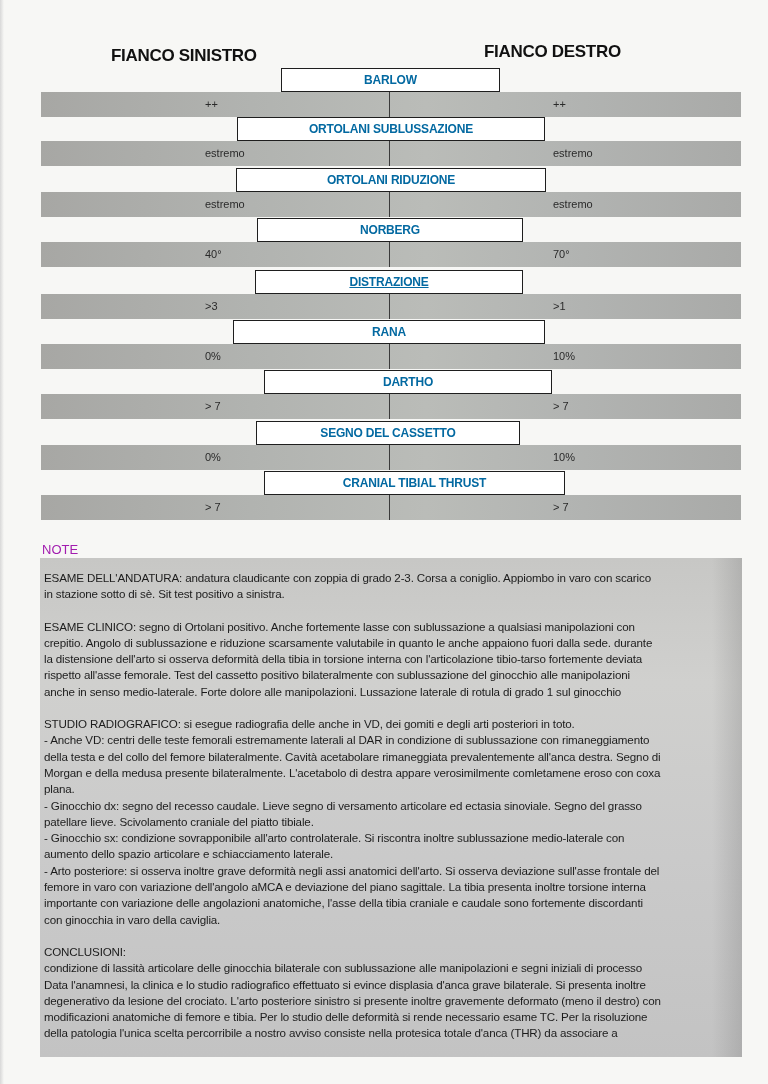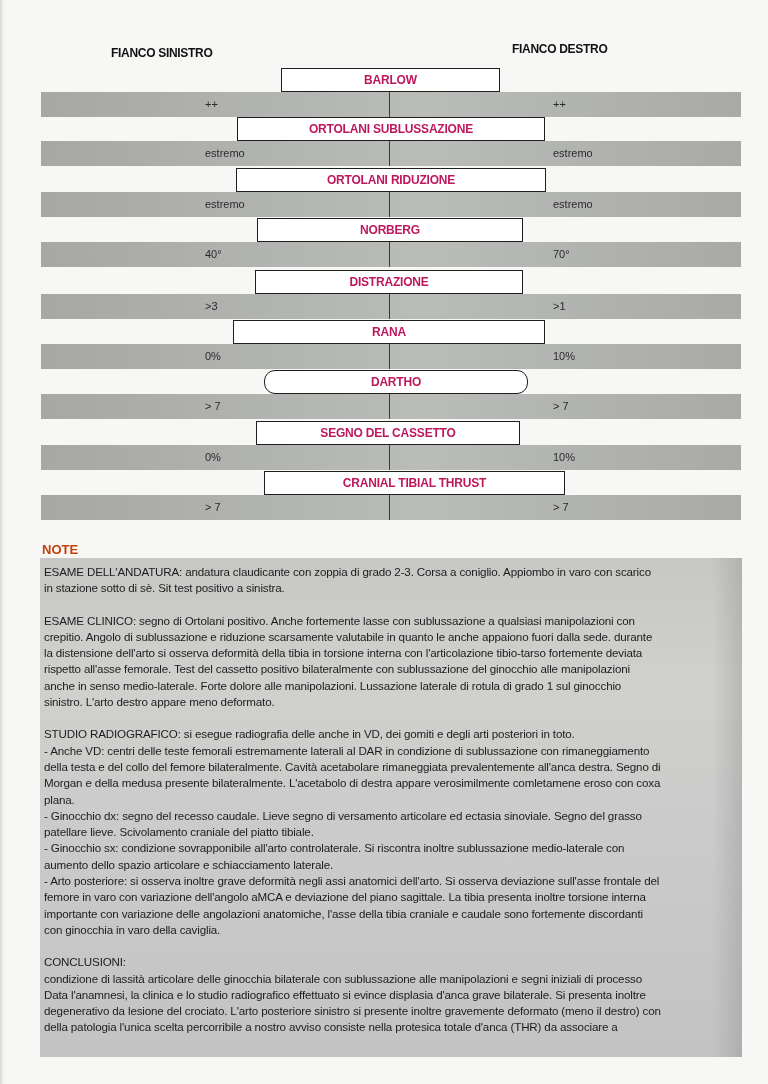--- a/index.html
+++ b/index.html
@@ -8,52 +8,52 @@
     background: #f7f7f5;
     font-family: "Liberation Sans", sans-serif;
     color: #1a1a1a;
     position: relative;
   }
   .page-edge {
     position: absolute; left: 0; top: 0; bottom: 0; width: 4px;
     background: linear-gradient(to right, #d8d8d8, #f7f7f5);
   }
   .side-header {
-    position: absolute; font-weight: bold; font-size: 12px;
+    position: absolute; font-weight: bold; font-size: 17px;
     letter-spacing: -0.3px; color: #111;
   }
   #hdr-left { left: 111px; top: 46px; }
-  #hdr-right { left: 512px; top: 42px; }
+  #hdr-right { left: 484px; top: 42px; }
   .band {
     position: absolute; left: 41px; width: 700px; height: 25px;
     background: linear-gradient(90deg, #a7a7a4 0%, #b1b3b0 30%, #babcb8 55%, #b2b4b2 75%, #a9aaa8 100%);
   }
   .band::after {
     content: ""; position: absolute; left: 348px; top: 0; bottom: 0; width: 1px; background: #3a3a3a;
   }
   .band-val {
     position: absolute; top: 6px; font-size: 11px; color: #2a2a2a;
   }
   .band-val.left { left: 164px; }
   .band-val.right { left: 512px; }
   .test-label {
     position: absolute; height: 24px; background: #fff;
     border: 1.5px solid #1e1e1e; box-sizing: border-box;
-    font-weight: bold; font-size: 12px; color: #be185d;
+    font-weight: bold; font-size: 12px; color: #0369a1;
     display: flex; align-items: center; justify-content: center;
     letter-spacing: -0.2px;
   }
 
   #notes-title {
-    position: absolute; left: 42px; top: 542px; font-weight: bold; font-size: 13px; color: #c2410c;
+    position: absolute; left: 42px; top: 542px; font-weight: normal; font-size: 13px; color: #a21caf;
   }
   #notes-box {
     position: absolute; left: 40px; top: 558px; width: 702px; height: 499px;
     background: linear-gradient(180deg, #c7c7c5 0%, #d0d0ce 25%, #cacaca 60%, #c3c3c3 100%);
-    box-sizing: border-box; padding: 6px 4px 0 4px;
+    box-sizing: border-box; padding: 12px 4px 0 4px;
   }
   #notes-box::after {
     content: ""; position: absolute; right: 0; top: 0; bottom: 0; width: 30px;
     background: linear-gradient(90deg, rgba(0,0,0,0), rgba(110,110,110,0.25));
   }
   .note-section { font-size: 11.6px; line-height: 16.3px; color: #1c1c1c; margin: 0 0 16px 0; letter-spacing: -0.15px; }
   .note-line { display: block; }
 </style>
 </head>
 <body>
@@ -81,31 +81,31 @@
     <div class="test-label" style="top: 168px; left: 236px; width: 310px;">ORTOLANI RIDUZIONE</div>
     <div class="band" style="top: 242px; text-align: right;">
       <span class="band-val left">40°</span>
       <span class="band-val right">70°</span>
     </div>
     <div class="test-label" style="top: 218px; left: 257px; width: 266px;">NORBERG</div>
     <div class="band" style="top: 294px;">
       <span class="band-val left">&gt;3</span>
       <span class="band-val right">&gt;1</span>
     </div>
-    <div class="test-label" style="top: 270px; left: 255px; width: 268px;">DISTRAZIONE</div>
+    <div class="test-label" style="top: 270px; left: 255px; width: 268px; text-decoration: underline;">DISTRAZIONE</div>
     <div class="band" style="top: 344px;">
       <span class="band-val left">0%</span>
       <span class="band-val right">10%</span>
     </div>
     <div class="test-label" style="top: 320px; left: 233px; width: 312px;">RANA</div>
     <div class="band" style="top: 394px;">
       <span class="band-val left">&gt; 7</span>
       <span class="band-val right">&gt; 7</span>
     </div>
-    <div class="test-label" style="top: 370px; left: 264px; width: 264px; border-radius: 11px;">DARTHO</div>
+    <div class="test-label" style="top: 370px; left: 264px; width: 288px;">DARTHO</div>
     <div class="band" style="top: 445px;">
       <span class="band-val left">0%</span>
       <span class="band-val right">10%</span>
     </div>
     <div class="test-label" style="top: 421px; left: 256px; width: 264px;">SEGNO DEL CASSETTO</div>
     <div class="band" style="top: 495px;">
       <span class="band-val left">&gt; 7</span>
       <span class="band-val right">&gt; 7</span>
     </div>
     <div class="test-label" style="top: 471px; left: 264px; width: 301px;">CRANIAL TIBIAL THRUST</div>
@@ -116,21 +116,20 @@
     <div class="note-section">
       <span class="note-line">ESAME DELL'ANDATURA: andatura claudicante con zoppia di grado 2-3. Corsa a coniglio. Appiombo in varo con scarico</span>
       <span class="note-line">in stazione sotto di sè. Sit test positivo a sinistra.</span>
     </div>
     <div class="note-section">
       <span class="note-line">ESAME CLINICO: segno di Ortolani positivo. Anche fortemente lasse con sublussazione a qualsiasi manipolazioni con</span>
       <span class="note-line">crepitio. Angolo di sublussazione e riduzione scarsamente valutabile in quanto le anche appaiono fuori dalla sede. durante</span>
       <span class="note-line">la distensione dell'arto si osserva deformità della tibia in torsione interna con l'articolazione tibio-tarso fortemente deviata</span>
       <span class="note-line">rispetto all'asse femorale. Test del cassetto positivo bilateralmente con sublussazione del ginocchio alle manipolazioni</span>
       <span class="note-line">anche in senso medio-laterale. Forte dolore alle manipolazioni. Lussazione laterale di rotula di grado 1 sul ginocchio</span>
-      <span class="note-line">sinistro. L'arto destro appare meno deformato.</span>
     </div>
     <div class="note-section">
       <span class="note-line">STUDIO RADIOGRAFICO: si esegue radiografia delle anche in VD, dei gomiti e degli arti posteriori in toto.</span>
       <span class="note-line">- Anche VD: centri delle teste femorali estremamente laterali al DAR in condizione di sublussazione con rimaneggiamento</span>
       <span class="note-line">della testa e del collo del femore bilateralmente. Cavità acetabolare rimaneggiata prevalentemente all'anca destra. Segno di</span>
       <span class="note-line">Morgan e della medusa presente bilateralmente. L'acetabolo di destra appare verosimilmente comletamene eroso con coxa</span>
       <span class="note-line">plana.</span>
       <span class="note-line">- Ginocchio dx: segno del recesso caudale. Lieve segno di versamento articolare ed ectasia sinoviale. Segno del grasso</span>
       <span class="note-line">patellare lieve. Scivolamento craniale del piatto tibiale.</span>
       <span class="note-line">- Ginocchio sx: condizione sovrapponibile all'arto controlaterale. Si riscontra inoltre sublussazione medio-laterale con</span>
@@ -138,15 +137,16 @@
       <span class="note-line">- Arto posteriore: si osserva inoltre grave deformità negli assi anatomici dell'arto. Si osserva deviazione sull'asse frontale del</span>
       <span class="note-line">femore in varo con variazione dell'angolo aMCA e deviazione del piano sagittale. La tibia presenta inoltre torsione interna</span>
       <span class="note-line">importante con variazione delle angolazioni anatomiche, l'asse della tibia craniale e caudale sono fortemente discordanti</span>
       <span class="note-line">con ginocchia in varo della caviglia.</span>
     </div>
     <div class="note-section">
       <span class="note-line">CONCLUSIONI:</span>
       <span class="note-line">condizione di lassità articolare delle ginocchia bilaterale con sublussazione alle manipolazioni e segni iniziali di processo</span>
       <span class="note-line">Data l'anamnesi, la clinica e lo studio radiografico effettuato si evince displasia d'anca grave bilaterale. Si presenta inoltre</span>
       <span class="note-line">degenerativo da lesione del crociato. L'arto posteriore sinistro si presente inoltre gravemente deformato (meno il destro) con</span>
+      <span class="note-line">modificazioni anatomiche di femore e tibia. Per lo studio delle deformità si rende necessario esame TC. Per la risoluzione</span>
       <span class="note-line">della patologia l'unica scelta percorribile a nostro avviso consiste nella protesica totale d'anca (THR) da associare a</span>
     </div>
   </div>
 
 </body></html>

